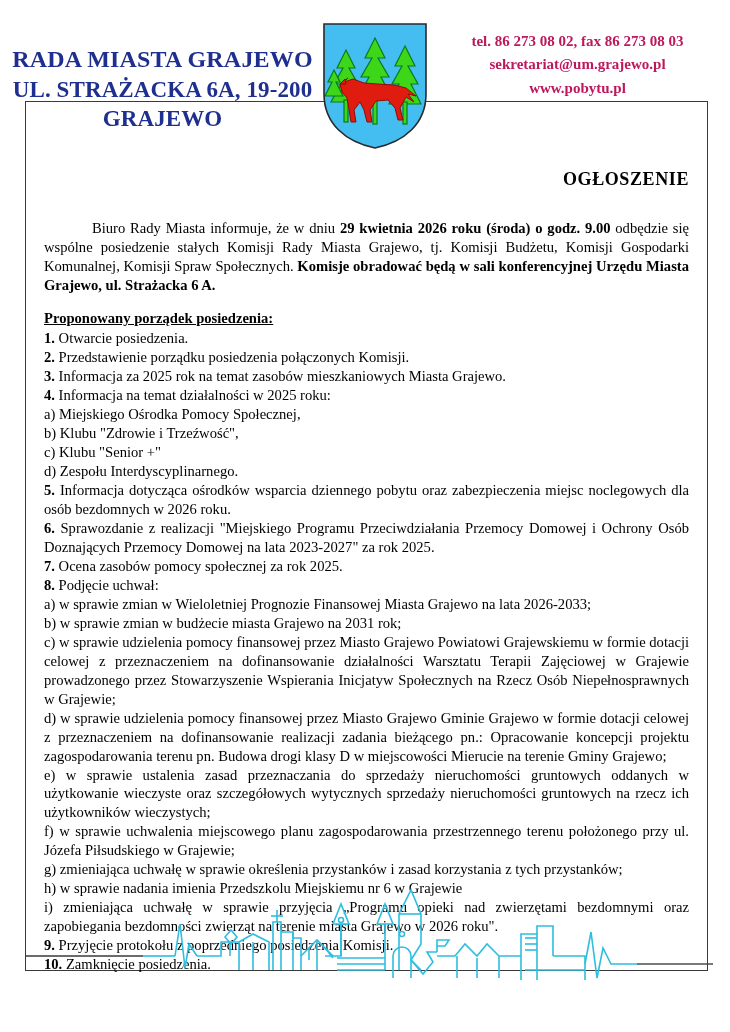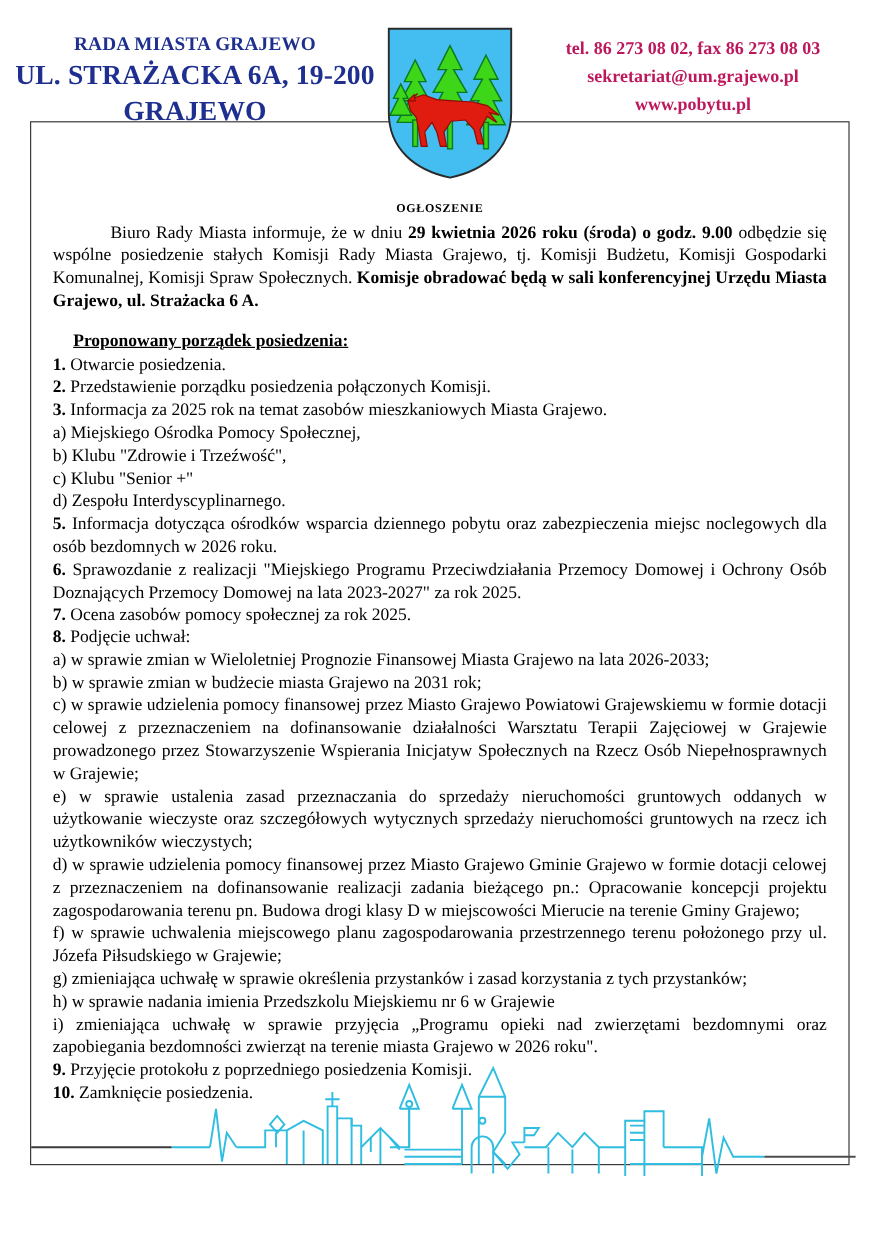--- a/index.html
+++ b/index.html
@@ -28,21 +28,21 @@
   }
   .hdr-left {
     position: absolute;
     left: 10px; top: 28px;
     width: 305px;
     text-align: center;
     color: #1f2f8f;
     font-weight: bold;
     line-height: 1.28;
   }
-  .hdr-left .l1 { font-size: 16px; letter-spacing: .2px; }
+  .hdr-left .l1 { font-size: 24px; letter-spacing: .2px; margin-top: 16px; }
   .hdr-left .l2 { font-size: 23px; letter-spacing: .1px; }
 
   .hdr-right {
     position: absolute;
     left: 430px; top: 30px;
     width: 295px;
     text-align: center;
     color: #be185d;
     font-weight: bold;
     font-size: 15px;
@@ -78,37 +78,37 @@
 
   
   #doc {
     position: absolute;
     left: 44px; top: 168px;
     width: 645px;
     font-size: 14.6px;
     line-height: 1.30;
   }
   #doc-title {
-    text-align: center;
-    font-weight: bold;
-    font-size: 10px;
+    text-align: right;
+    font-weight: bold;
+    font-size: 18px;
     letter-spacing: .6px;
-    margin-bottom: 4px;
+    margin-bottom: 28px;
   }
   .para {
     text-align: justify;
     text-justify: inter-word;
     margin: 0 0 14px 0;
   }
   .para.intro { text-indent: 48px; }
   .b { font-weight: bold; }
   .agenda-head {
     font-weight: bold;
     text-decoration: underline;
-    margin: 0 0 1px 17px;
+    margin: 0 0 1px 0;
   }
   .item {
     text-align: justify;
     text-justify: inter-word;
     margin: 0;
   }
 
   
   #skyline {
     position: absolute;
@@ -174,33 +174,34 @@
     <div id="doc-title">OGŁOSZENIE</div>
 
     <p class="para intro"><span>Biuro Rady Miasta informuje, że w dniu </span><span class="b">29 kwietnia 2026 roku (środa) o godz. 9.00</span><span> odbędzie się wspólne posiedzenie stałych Komisji Rady Miasta Grajewo, tj. Komisji Budżetu, Komisji Gospodarki Komunalnej, Komisji Spraw Społecznych. </span><span class="b">Komisje obradować będą w sali konferencyjnej Urzędu Miasta Grajewo, ul. Strażacka 6 A.</span></p>
 
     <div class="agenda-head">Proponowany porządek posiedzenia:</div>
 
     <div id="agenda-list">
       <p class="item"><span class="b">1.</span><span> Otwarcie posiedzenia.</span></p>
       <p class="item"><span class="b">2.</span><span> Przedstawienie porządku posiedzenia połączonych Komisji.</span></p>
       <p class="item"><span class="b">3.</span><span> Informacja za 2025 rok na temat zasobów mieszkaniowych Miasta Grajewo.</span></p>
+      <p class="item"><span class="b">4.</span><span> Informacja na temat działalności w 2025 roku:</span></p>
       <p class="item"><span class="b"></span><span>a) Miejskiego Ośrodka Pomocy Społecznej,</span></p>
       <p class="item"><span class="b"></span><span>b) Klubu "Zdrowie i Trzeźwość",</span></p>
       <p class="item"><span class="b"></span><span>c) Klubu "Senior +"</span></p>
       <p class="item"><span class="b"></span><span>d) Zespołu Interdyscyplinarnego.</span></p>
       <p class="item"><span class="b">5.</span><span> Informacja dotycząca ośrodków wsparcia dziennego pobytu oraz zabezpieczenia miejsc noclegowych dla osób bezdomnych w 2026 roku.</span></p>
       <p class="item"><span class="b">6.</span><span> Sprawozdanie z realizacji "Miejskiego Programu Przeciwdziałania Przemocy Domowej i Ochrony Osób Doznających Przemocy Domowej na lata 2023-2027" za rok 2025.</span></p>
       <p class="item"><span class="b">7.</span><span> Ocena zasobów pomocy społecznej za rok 2025.</span></p>
       <p class="item"><span class="b">8.</span><span> Podjęcie uchwał:</span></p>
       <p class="item"><span class="b"></span><span>a) w sprawie zmian w Wieloletniej Prognozie Finansowej Miasta Grajewo na lata 2026-2033;</span></p>
       <p class="item"><span class="b"></span><span>b) w sprawie zmian w budżecie miasta Grajewo na 2031 rok;</span></p>
       <p class="item"><span class="b"></span><span>c) w sprawie udzielenia pomocy finansowej przez Miasto Grajewo Powiatowi Grajewskiemu w formie dotacji celowej z przeznaczeniem na dofinansowanie działalności Warsztatu Terapii Zajęciowej w Grajewie prowadzonego przez Stowarzyszenie Wspierania Inicjatyw Społecznych na Rzecz Osób Niepełnosprawnych w Grajewie;</span></p>
+      <p class="item"><span class="b"></span><span>d) w sprawie udzielenia pomocy finansowej przez Miasto Grajewo Gminie Grajewo w formie dotacji celowej z przeznaczeniem na dofinansowanie realizacji zadania bieżącego pn.: Opracowanie koncepcji projektu zagospodarowania terenu pn. Budowa drogi klasy D w miejscowości Mierucie na terenie Gminy Grajewo;</span></p>
       <p class="item"><span class="b"></span><span>e) w sprawie ustalenia zasad przeznaczania do sprzedaży nieruchomości gruntowych oddanych w użytkowanie wieczyste oraz szczegółowych wytycznych sprzedaży nieruchomości gruntowych na rzecz ich użytkowników wieczystych;</span></p>
-      <p class="item"><span class="b"></span><span>d) w sprawie udzielenia pomocy finansowej przez Miasto Grajewo Gminie Grajewo w formie dotacji celowej z przeznaczeniem na dofinansowanie realizacji zadania bieżącego pn.: Opracowanie koncepcji projektu zagospodarowania terenu pn. Budowa drogi klasy D w miejscowości Mierucie na terenie Gminy Grajewo;</span></p>
       <p class="item"><span class="b"></span><span>f) w sprawie uchwalenia miejscowego planu zagospodarowania przestrzennego terenu położonego przy ul. Józefa Piłsudskiego w Grajewie;</span></p>
       <p class="item"><span class="b"></span><span>g) zmieniająca uchwałę w sprawie określenia przystanków i zasad korzystania z tych przystanków;</span></p>
       <p class="item"><span class="b"></span><span>h) w sprawie nadania imienia Przedszkolu Miejskiemu nr 6 w Grajewie</span></p>
       <p class="item"><span class="b"></span><span>i) zmieniająca uchwałę w sprawie przyjęcia „Programu opieki nad zwierzętami bezdomnymi oraz zapobiegania bezdomności zwierząt na terenie miasta Grajewo w 2026 roku".</span></p>
       <p class="item"><span class="b">9.</span><span> Przyjęcie protokołu z poprzedniego posiedzenia Komisji.</span></p>
       <p class="item"><span class="b">10.</span><span> Zamknięcie posiedzenia.</span></p>
     </div>
   </div>
 
   <svg id="skyline" viewBox="0 0 690 95">

